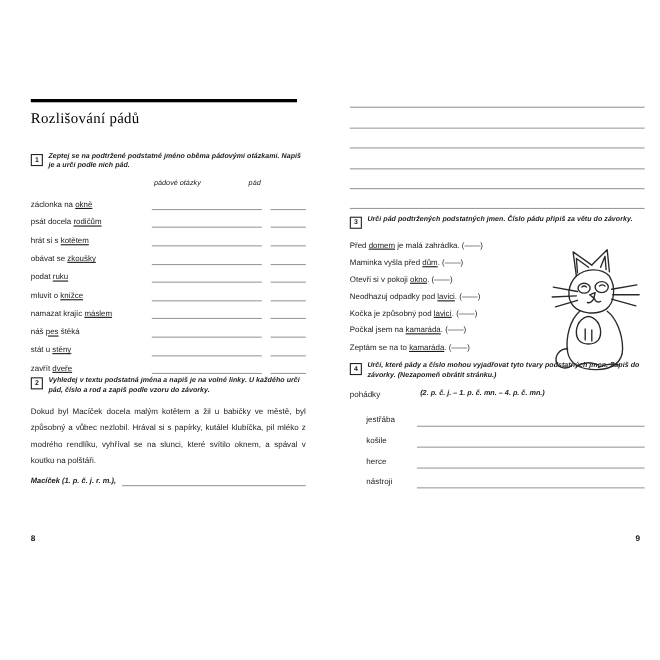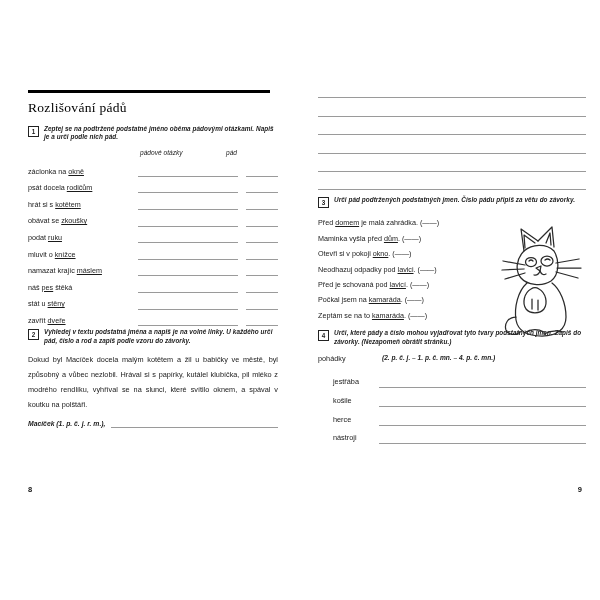--- a/index.html
+++ b/index.html
@@ -42,21 +42,21 @@
     height: 2.5px;
     background: #000;
     width: 242px;
     margin-bottom: 7px;
   }
   .chapter-title {
     font-family: "Liberation Serif", serif;
     font-size: 13.5px;
     letter-spacing: .3px;
     color: #000;
-    margin: 0 0 9px 0;
+    margin: 0 0 23px 0;
     font-weight: 400;
   }
   .banner {
     background: #e2e2e2;
     font-size: 7.2px;
     padding: 3.5px 6px;
     margin-bottom: 9px;
     line-height: 1.2;
   }
   .banner b { font-weight: bold; }
@@ -326,21 +326,21 @@
       <div class="ex-num">3</div>
       <div class="ex-text">Urči pád podtržených podstatných jmen. Číslo pádu připiš za větu do závorky.</div>
     </div>
 
     <div class="ex3-wrap">
       <div class="sentences" id="ex3-sentences">
           <div class="sentence"><span>Před </span><u>domem</u><span> je malá zahrádka. (——)</span></div>
           <div class="sentence"><span>Maminka vyšla před </span><u>dům</u><span>. (——)</span></div>
           <div class="sentence"><span>Otevři si v pokoji </span><u>okno</u><span>. (——)</span></div>
           <div class="sentence"><span>Neodhazuj odpadky pod </span><u>lavici</u><span>. (——)</span></div>
-          <div class="sentence"><span>Před je schovaná pod </span><u>lavicí</u><span>. (——)</span></div>
+          <div class="sentence"><span>Kočka je způsobný pod </span><u>lavicí</u><span>. (——)</span></div>
           <div class="sentence"><span>Počkal jsem na </span><u>kamaráda</u><span>. (——)</span></div>
           <div class="sentence"><span>Zeptám se na to </span><u>kamaráda</u><span>. (——)</span></div>
         </div>
 
       <svg class="cat" viewBox="0 0 96 120">
         <g fill="none" stroke="#2a2a2a" stroke-width="1.25" stroke-linecap="round" stroke-linejoin="round">
 
           <path d="M30 30 L27 8 L44 20"></path>
           <path d="M44 20 L58 6 L60 26"></path>
           <path d="M31 27 L30 14 L41 22"></path>

